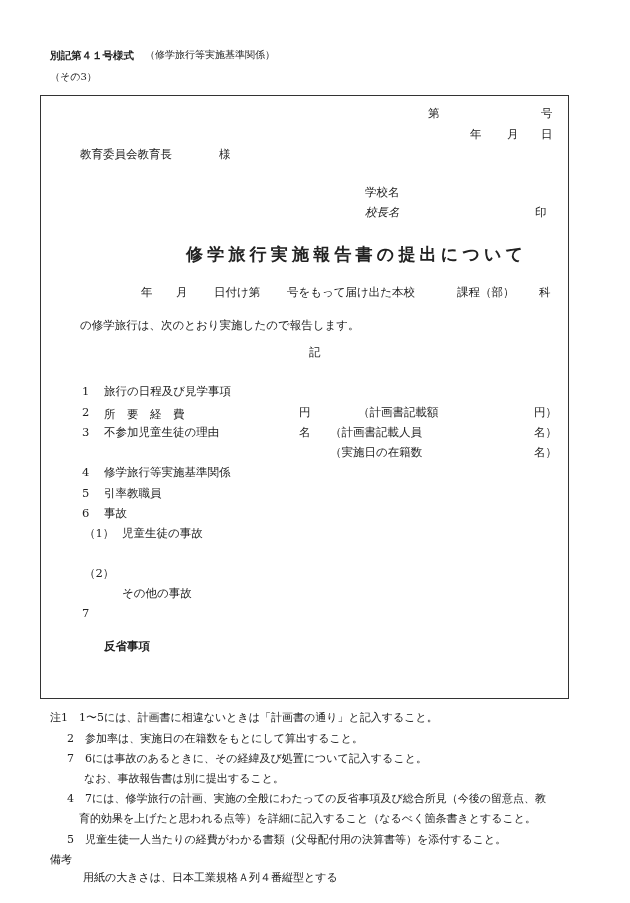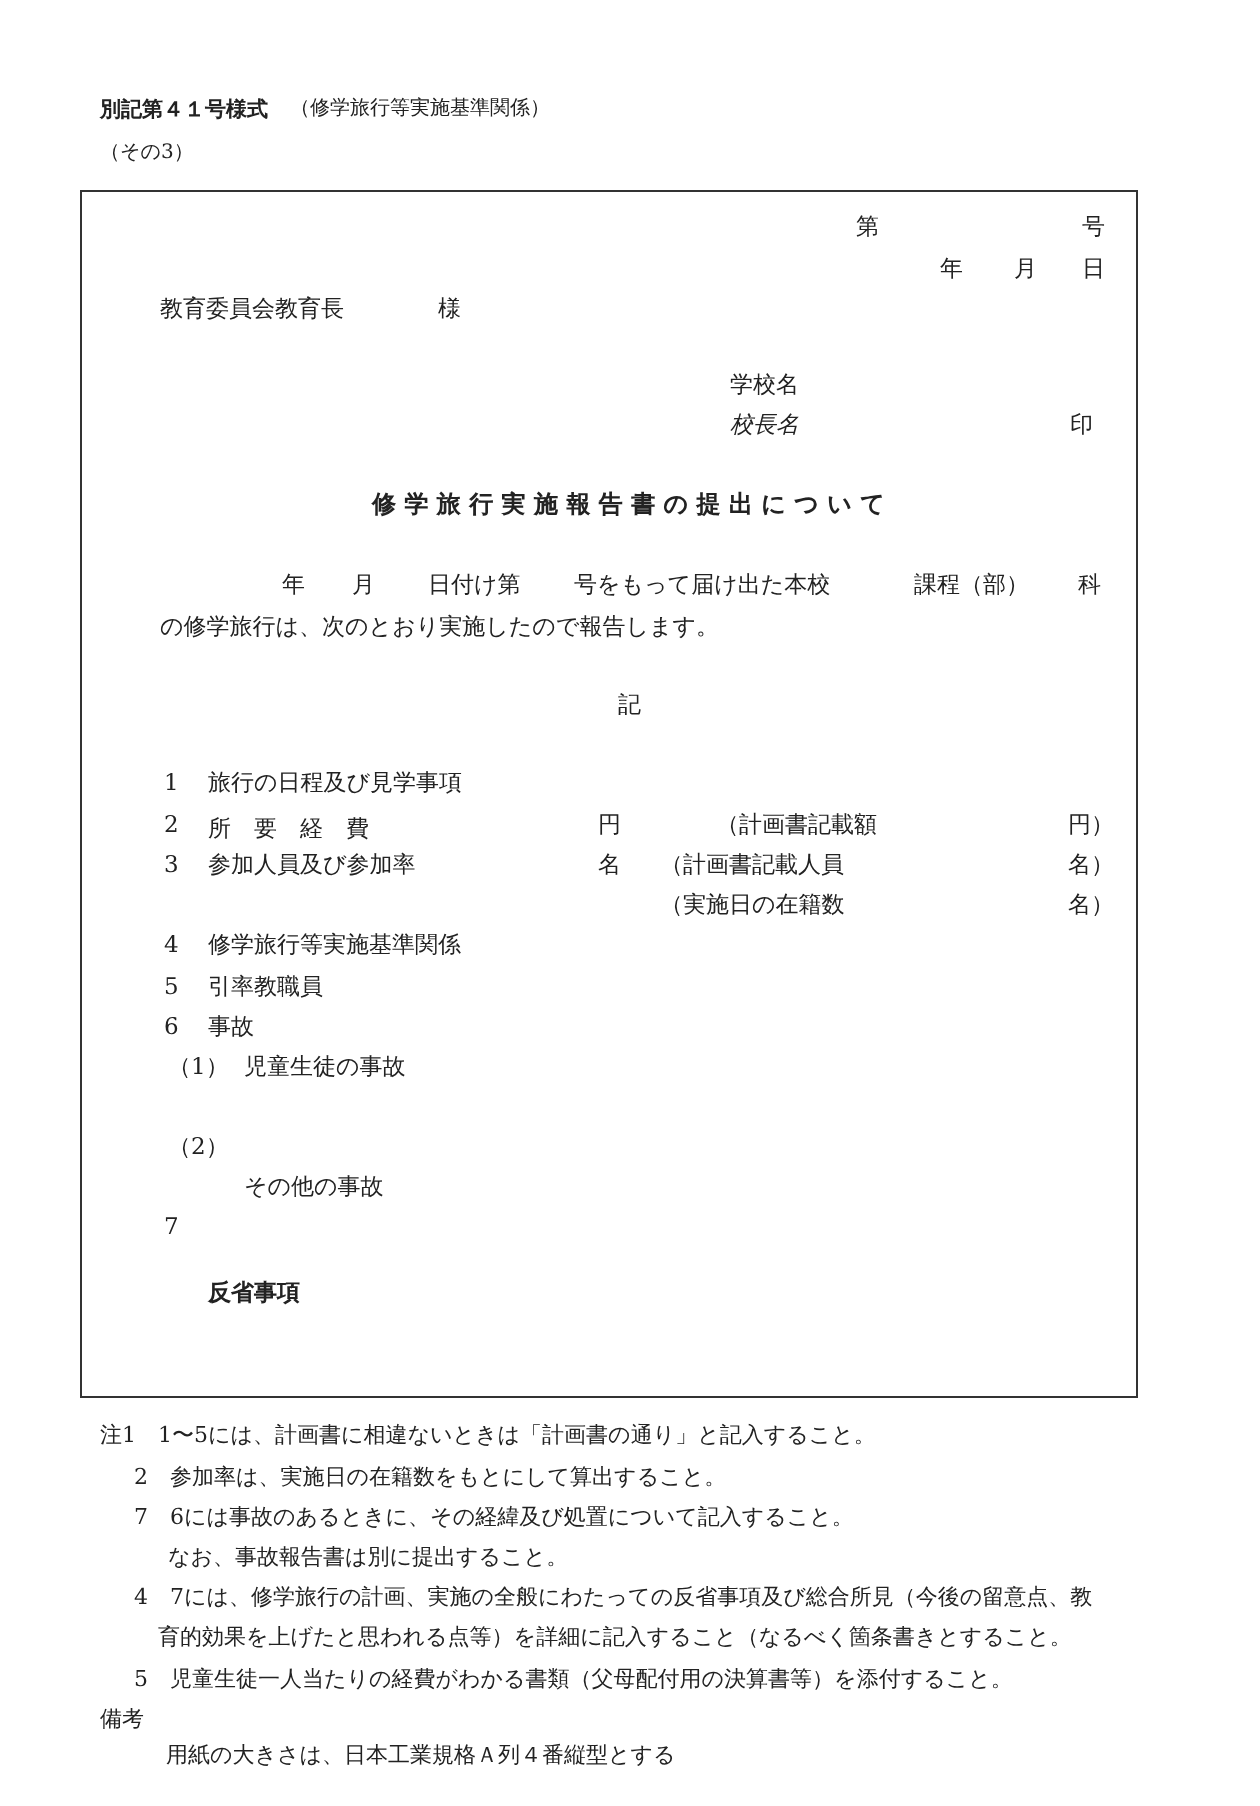--- a/index.html
+++ b/index.html
@@ -8,21 +8,21 @@
       font-family: "DejaVu Serif", "Liberation Serif", serif;
       color: #222222; font-size: 11.5px;
     }
     .abs { position: absolute; white-space: nowrap; line-height: 1; }
     .form-title { font-family: "DejaVu Sans", "Liberation Sans", sans-serif; font-weight: bold; font-size: 10.5px; }
     .small { font-size: 10px; }
     .box {
       position: absolute; left: 40px; top: 95px; width: 529px; height: 604px;
       border: 1.5px solid #333333; box-sizing: border-box;
     }
-    .heading { font-size: 12px; font-weight: bold; letter-spacing: 4.2px; }
+    .heading { font-size: 17px; font-weight: bold; letter-spacing: 4.2px; }
     .note { font-size: 11px; }
   </style>
 </head>
 <body>
 
 <div class="abs form-title" style="left:50px; top:50px;">別記第４１号様式</div>
 <div class="abs small" style="left:145px; top:50px;">（修学旅行等実施基準関係）</div>
 <div class="abs small" style="left:50px; top:72px;">（その3）</div>
 
 <div class="box"></div>
@@ -43,35 +43,35 @@
 
 <div class="abs heading" style="left:186px; top:246px;">修学旅行実施報告書の提出について</div>
 
 <div class="abs" style="left:141px; top:287px;">年</div>
 <div class="abs" style="left:176px; top:287px;">月</div>
 <div class="abs" style="left:214px; top:287px;">日付け第</div>
 <div class="abs" style="left:287px; top:287px;">号をもって届け出た本校</div>
 <div class="abs" style="left:457px; top:287px;">課程（部）</div>
 <div class="abs" style="left:539px; top:287px;">科</div>
 
-<div class="abs" style="left:80px; top:308px;">の修学旅行は、次のとおり実施したので報告します。</div>
+<div class="abs" style="left:80px; top:320px;">の修学旅行は、次のとおり実施したので報告します。</div>
 
 <div class="abs" style="left:309px; top:347px;">記</div>
 
 <div class="abs" style="left:82px; top:386px;">1</div>
 <div class="abs" style="left:104px; top:386px;">旅行の日程及び見学事項</div>
 
 <div class="abs" style="left:82px; top:407px;">2</div>
 <div class="abs" style="left:104px; top:409px;text-align:center;">所　要　経　費</div>
 <div class="abs" style="left:299px; top:407px;">円</div>
 <div class="abs" style="left:330px; top:407px;margin-left:28px;">（計画書記載額</div>
 <div class="abs" style="left:534px; top:407px;">円）</div>
 
 <div class="abs" style="left:82px; top:427px;">3</div>
-<div class="abs" style="left:104px; top:427px;">参加人員及び参加率</div>
+<div class="abs" style="left:104px; top:427px;">不参加児童生徒の理由</div>
 <div class="abs" style="left:299px; top:427px;">名</div>
 <div class="abs" style="left:330px; top:427px;">（計画書記載人員</div>
 <div class="abs" style="left:534px; top:427px;">名）</div>
 <div class="abs" style="left:330px; top:447px;">（実施日の在籍数</div>
 <div class="abs" style="left:534px; top:447px;">名）</div>
 
 <div class="abs" style="left:82px; top:467px;">4</div>
 <div class="abs" style="left:104px; top:467px;">修学旅行等実施基準関係</div>
 
 <div class="abs" style="left:82px; top:488px;">5</div>

